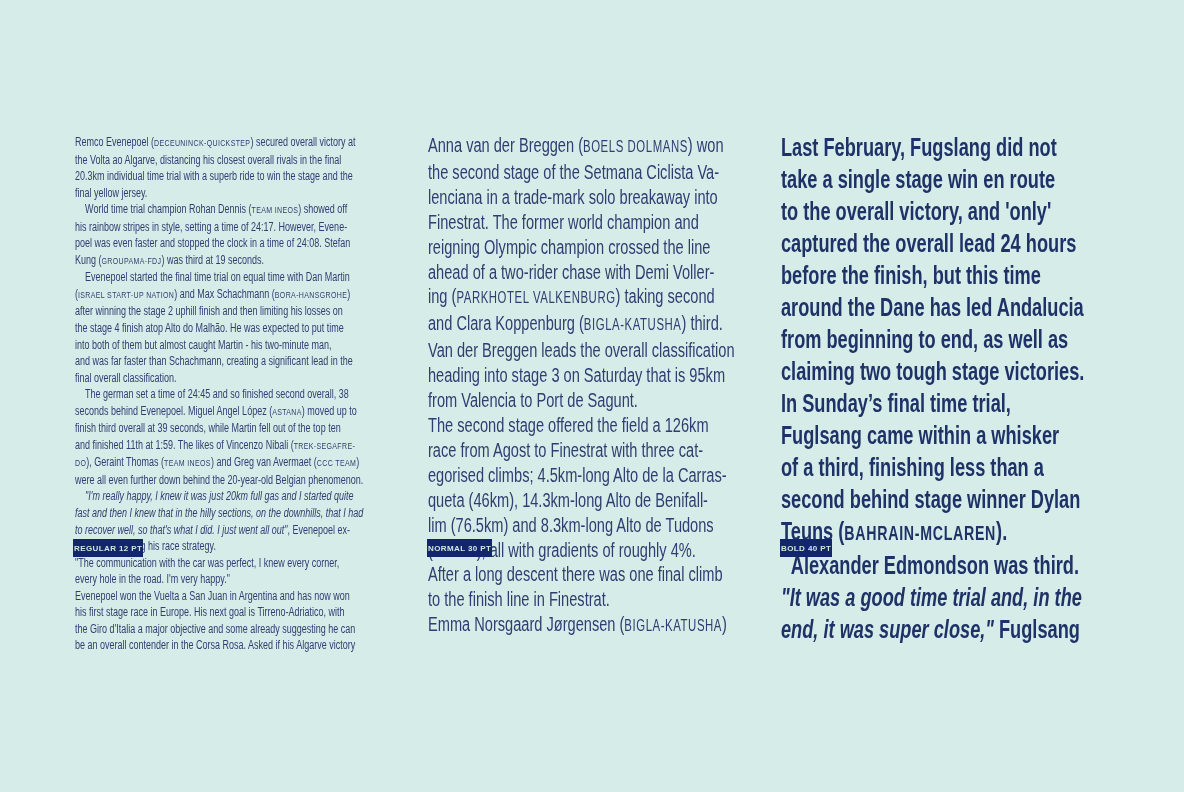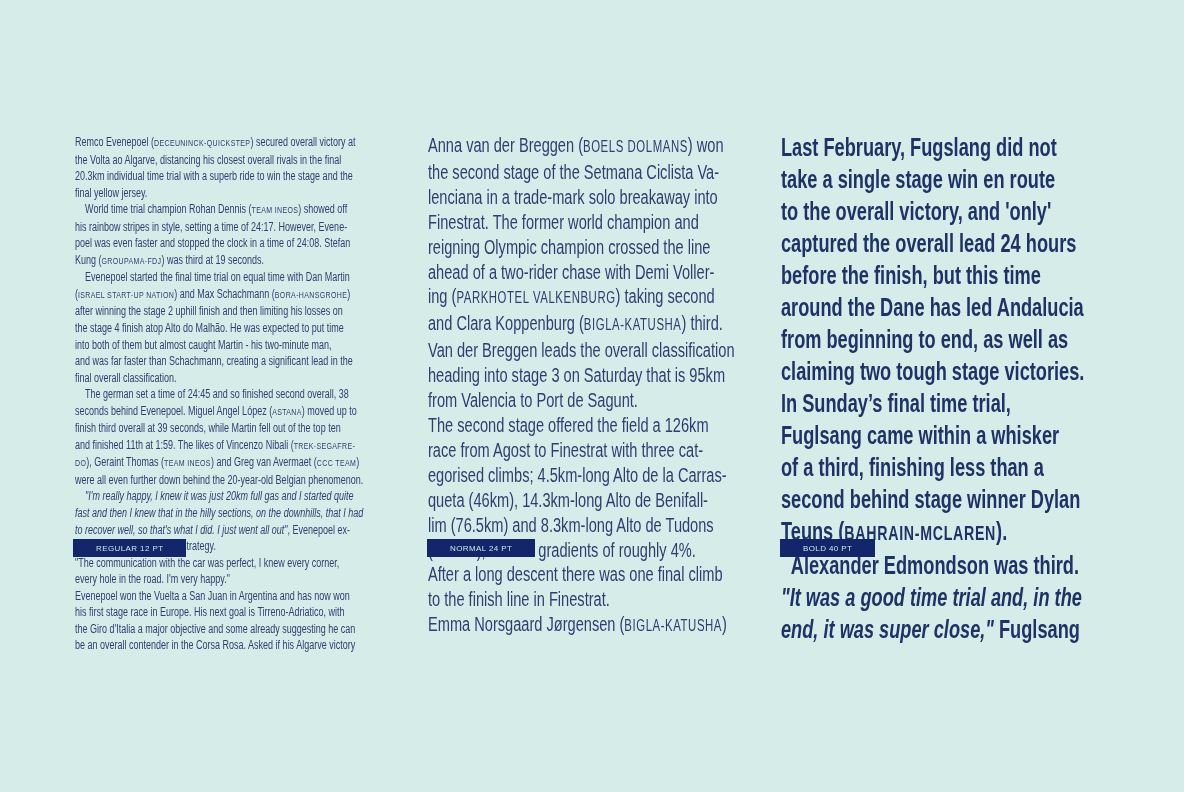--- a/index.html
+++ b/index.html
@@ -48,23 +48,23 @@
   .seg-r { }
   .seg-c { font-size: 0.78em; letter-spacing: 0.05em; }
   .seg-i { font-style: italic; }
   .badge {
     position: absolute;
     top: 539px;
     height: 18px;
     display: flex; align-items: center;
     background: var(--badge-bg);
     color: var(--badge-fg);
-    font-size: 8px; font-weight: normal;
+    font-size: 8px; font-weight: bold;
     letter-spacing: 0.4px;
-    padding: 0 23px;
+    padding: 0 1px;
     z-index: 5;
   }
   .badge1 { left: 73px; }
   .badge2 { left: 427px; }
   .badge3 { left: 780px; }
 </style>
 </head>
 <body>
 
 <main>
@@ -136,15 +136,15 @@
       <div class="line"><span class="seg-r">Fuglsang came within a whisker</span></div>
       <div class="line"><span class="seg-r">of a third, finishing less than a</span></div>
       <div class="line"><span class="seg-r">second behind stage winner Dylan</span></div>
       <div class="line"><span class="seg-r">Teuns (</span><span class="seg-c">BAHRAIN-MCLAREN</span><span class="seg-r">).</span></div>
       <div class="line in"><span class="seg-r">Alexander Edmondson was third.</span></div>
       <div class="line"><span class="seg-i">"It was a good time trial and, in the</span></div>
       <div class="line"><span class="seg-i">end, it was super close," </span><span class="seg-r">Fuglsang</span></div>
     </section>
 
   <div class="badge badge1">REGULAR 12 PT</div>
-  <div class="badge badge2">NORMAL 24 PT</div>
+  <div class="badge badge2">NORMAL 30 PT</div>
   <div class="badge badge3">BOLD 40 PT</div>
 </main>
 
 </body></html>

